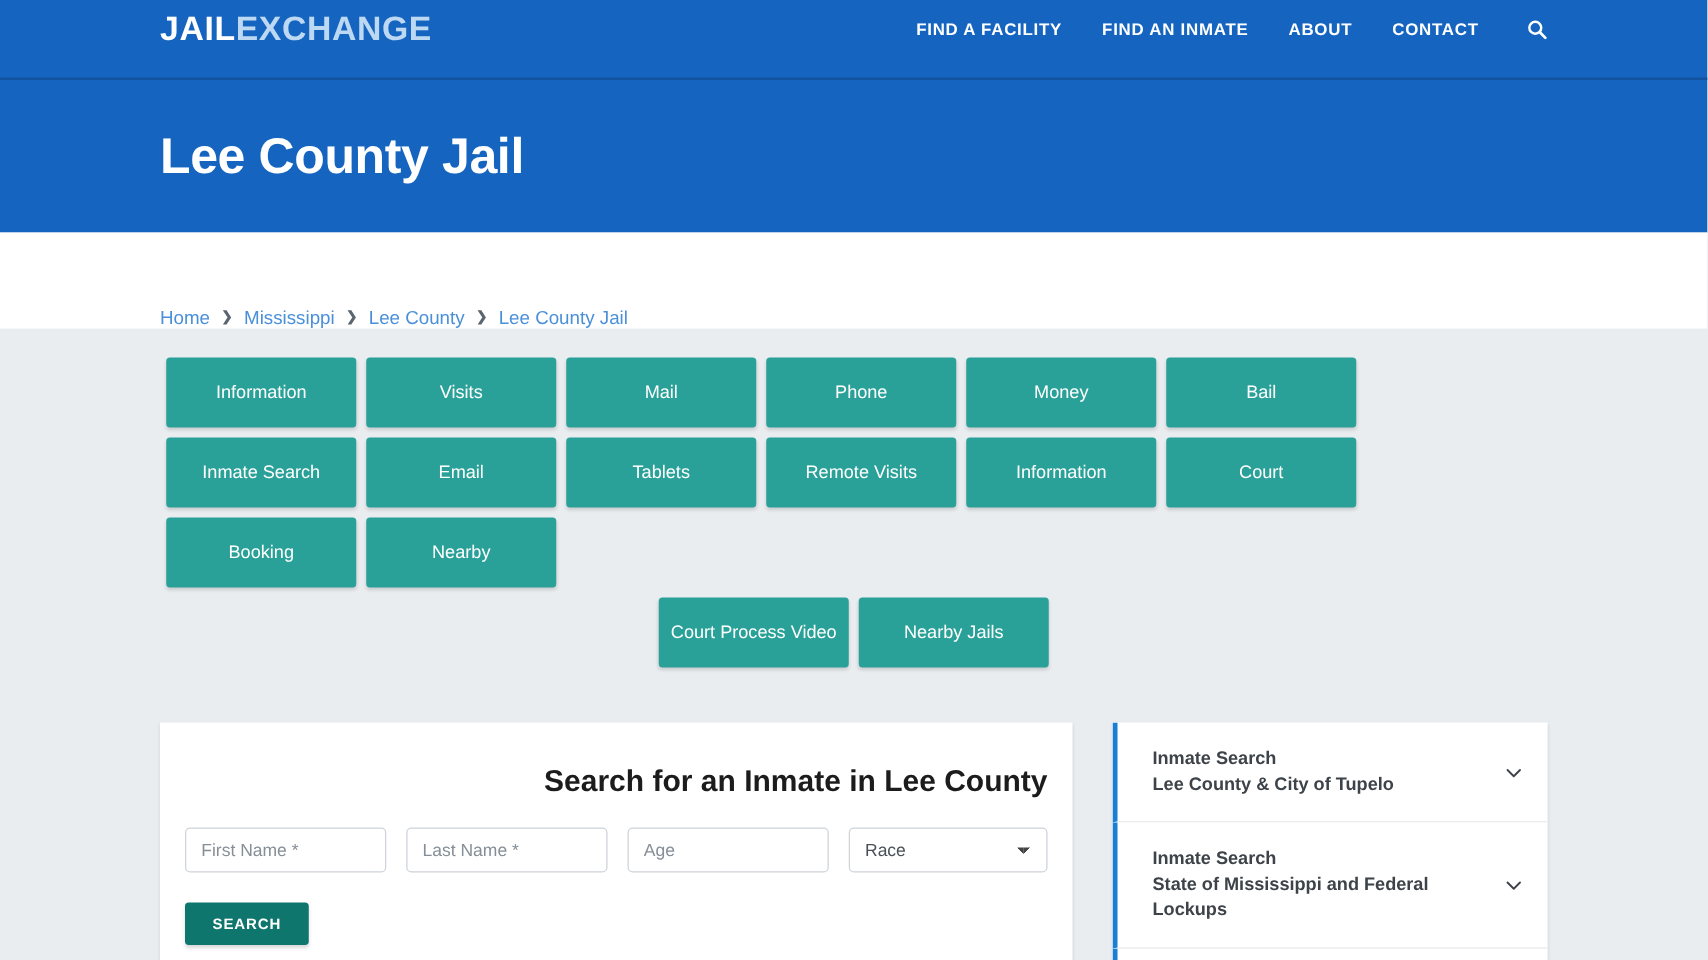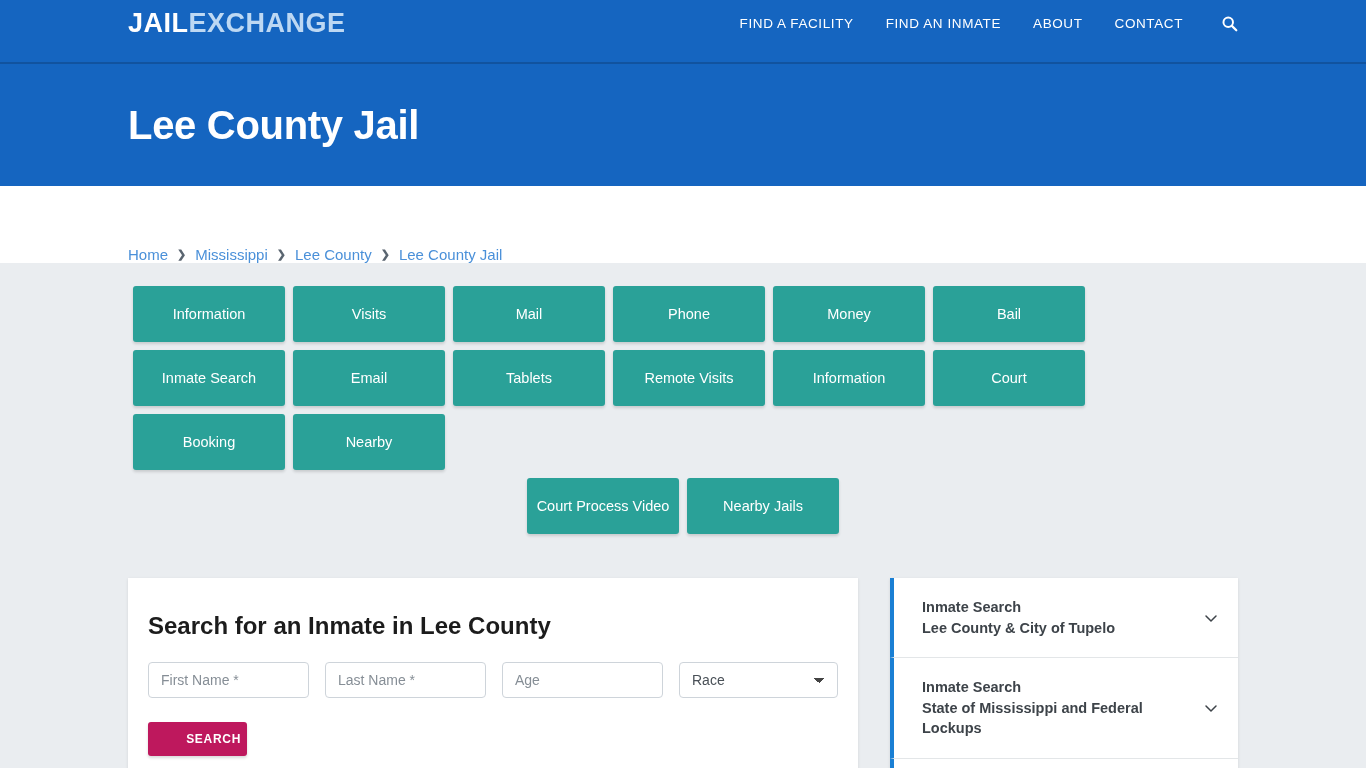--- a/index.html
+++ b/index.html
@@ -43,20 +43,21 @@
     gap: 0;
   }
   .nav-item {
     color: #ffffff;
     font-size: 13.5px;
     letter-spacing: 0.6px;
     text-decoration: none;
     padding: 0 16px;
     white-space: nowrap;
     cursor: pointer;
+    font-weight: bold;
   }
   .nav-search {
     padding: 0 0 0 22px;
     display: flex;
     align-items: center;
     cursor: pointer;
   }
   .nav-search svg { display: block; }
 
   
@@ -156,21 +157,21 @@
   .col-side { width: 348px; flex: none; }
 
   .card {
     background: #ffffff;
     box-shadow: 0 1px 3px rgba(0,0,0,0.10);
   }
   .search-card {
     padding: 24px 20px 34px 20px;
   }
   .search-heading {
-    text-align: left;
+    text-align: right;
     font-size: 24px;
     font-weight: bold;
     color: #1c1c1c;
     margin: 10px 0 22px 0;
   }
   .form-row {
     display: flex;
     gap: 16px;
   }
   .field {
@@ -197,33 +198,32 @@
       linear-gradient(135deg, #444 50%, transparent 50%);
     background-position:
       calc(100% - 18px) 15px,
       calc(100% - 13px) 15px;
     background-size: 5px 5px, 5px 5px;
     background-repeat: no-repeat;
     color: #495057;
   }
   .search-btn {
     margin-top: 24px;
-    background: #be185d;
+    background: #0f766e;
     color: #ffffff;
     border: none;
     border-radius: 3px;
     height: 34px;
     width: 99px;
     font-size: 12px;
     font-weight: bold;
     letter-spacing: 0.7px;
     font-family: "Liberation Sans", sans-serif;
     cursor: pointer;
     box-shadow: 0 2px 3px rgba(0,0,0,0.15);
-    text-align: right;
   }
 
   
   .accordion {
     background: #ffffff;
     box-shadow: 0 1px 3px rgba(0,0,0,0.10);
     overflow: hidden;
   }
   .acc-item {
     border-left: 4px solid #1a7fd4;

